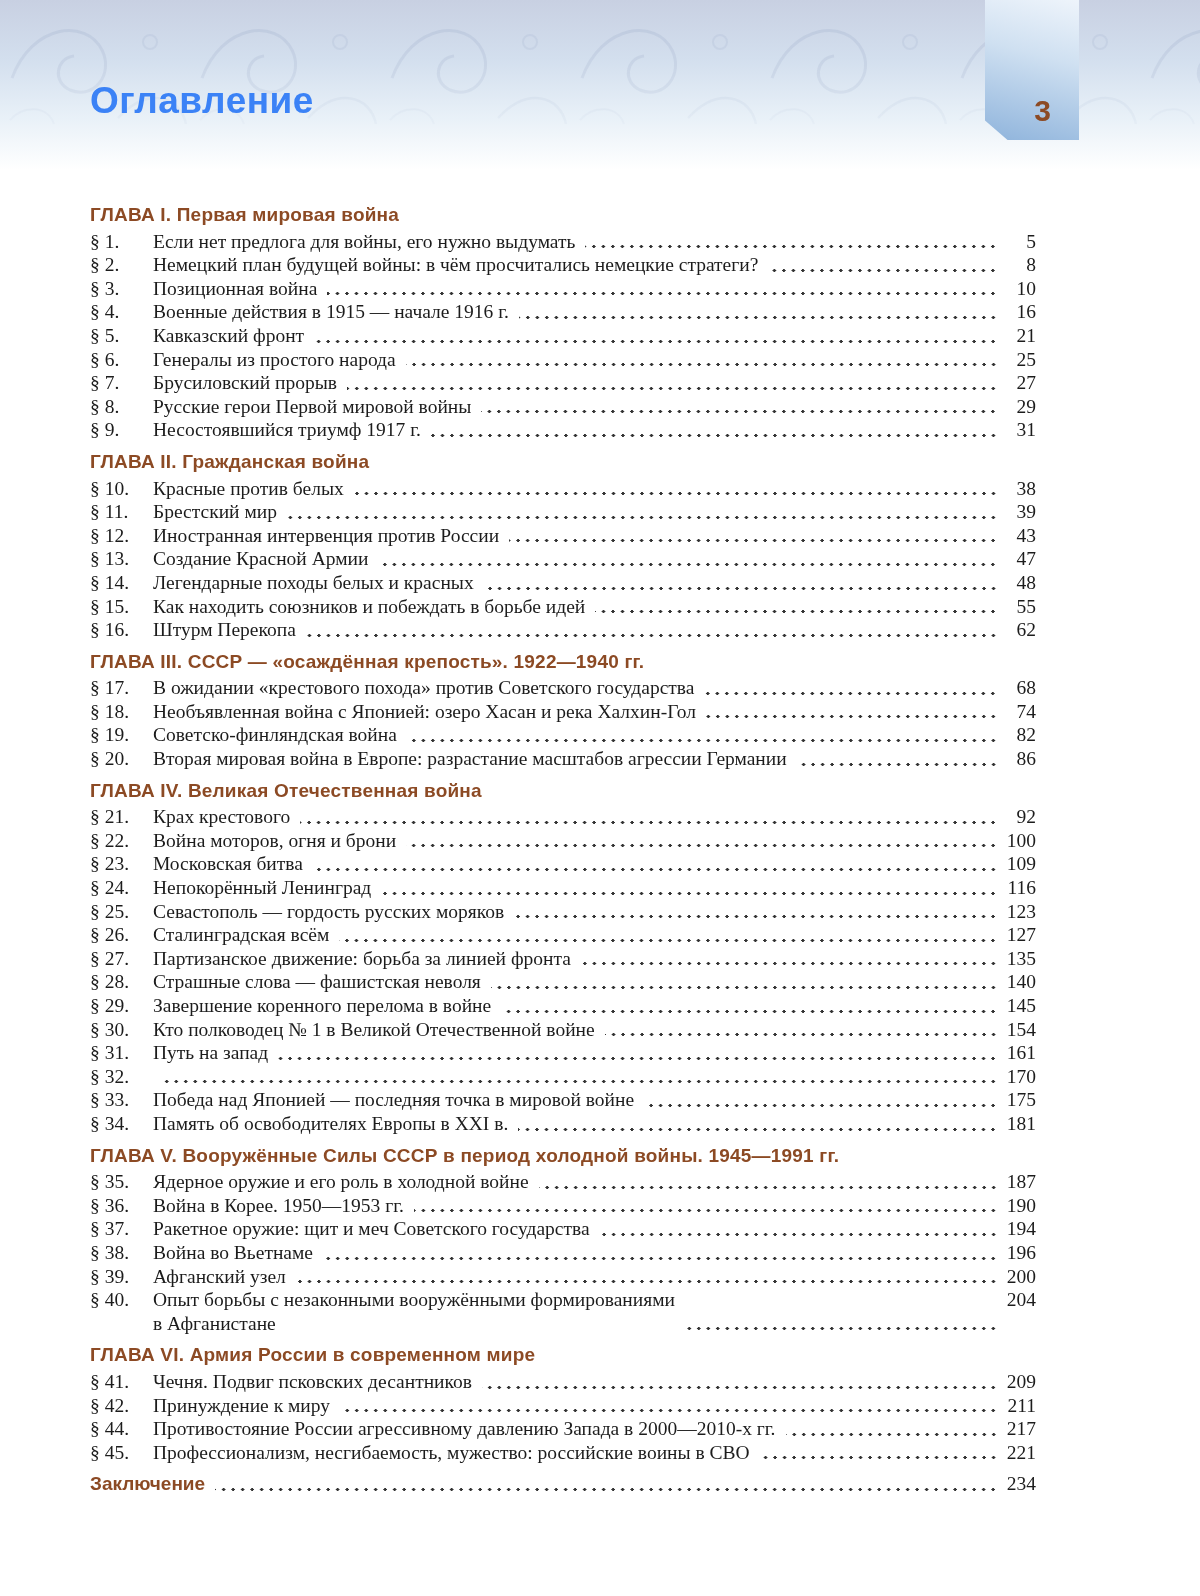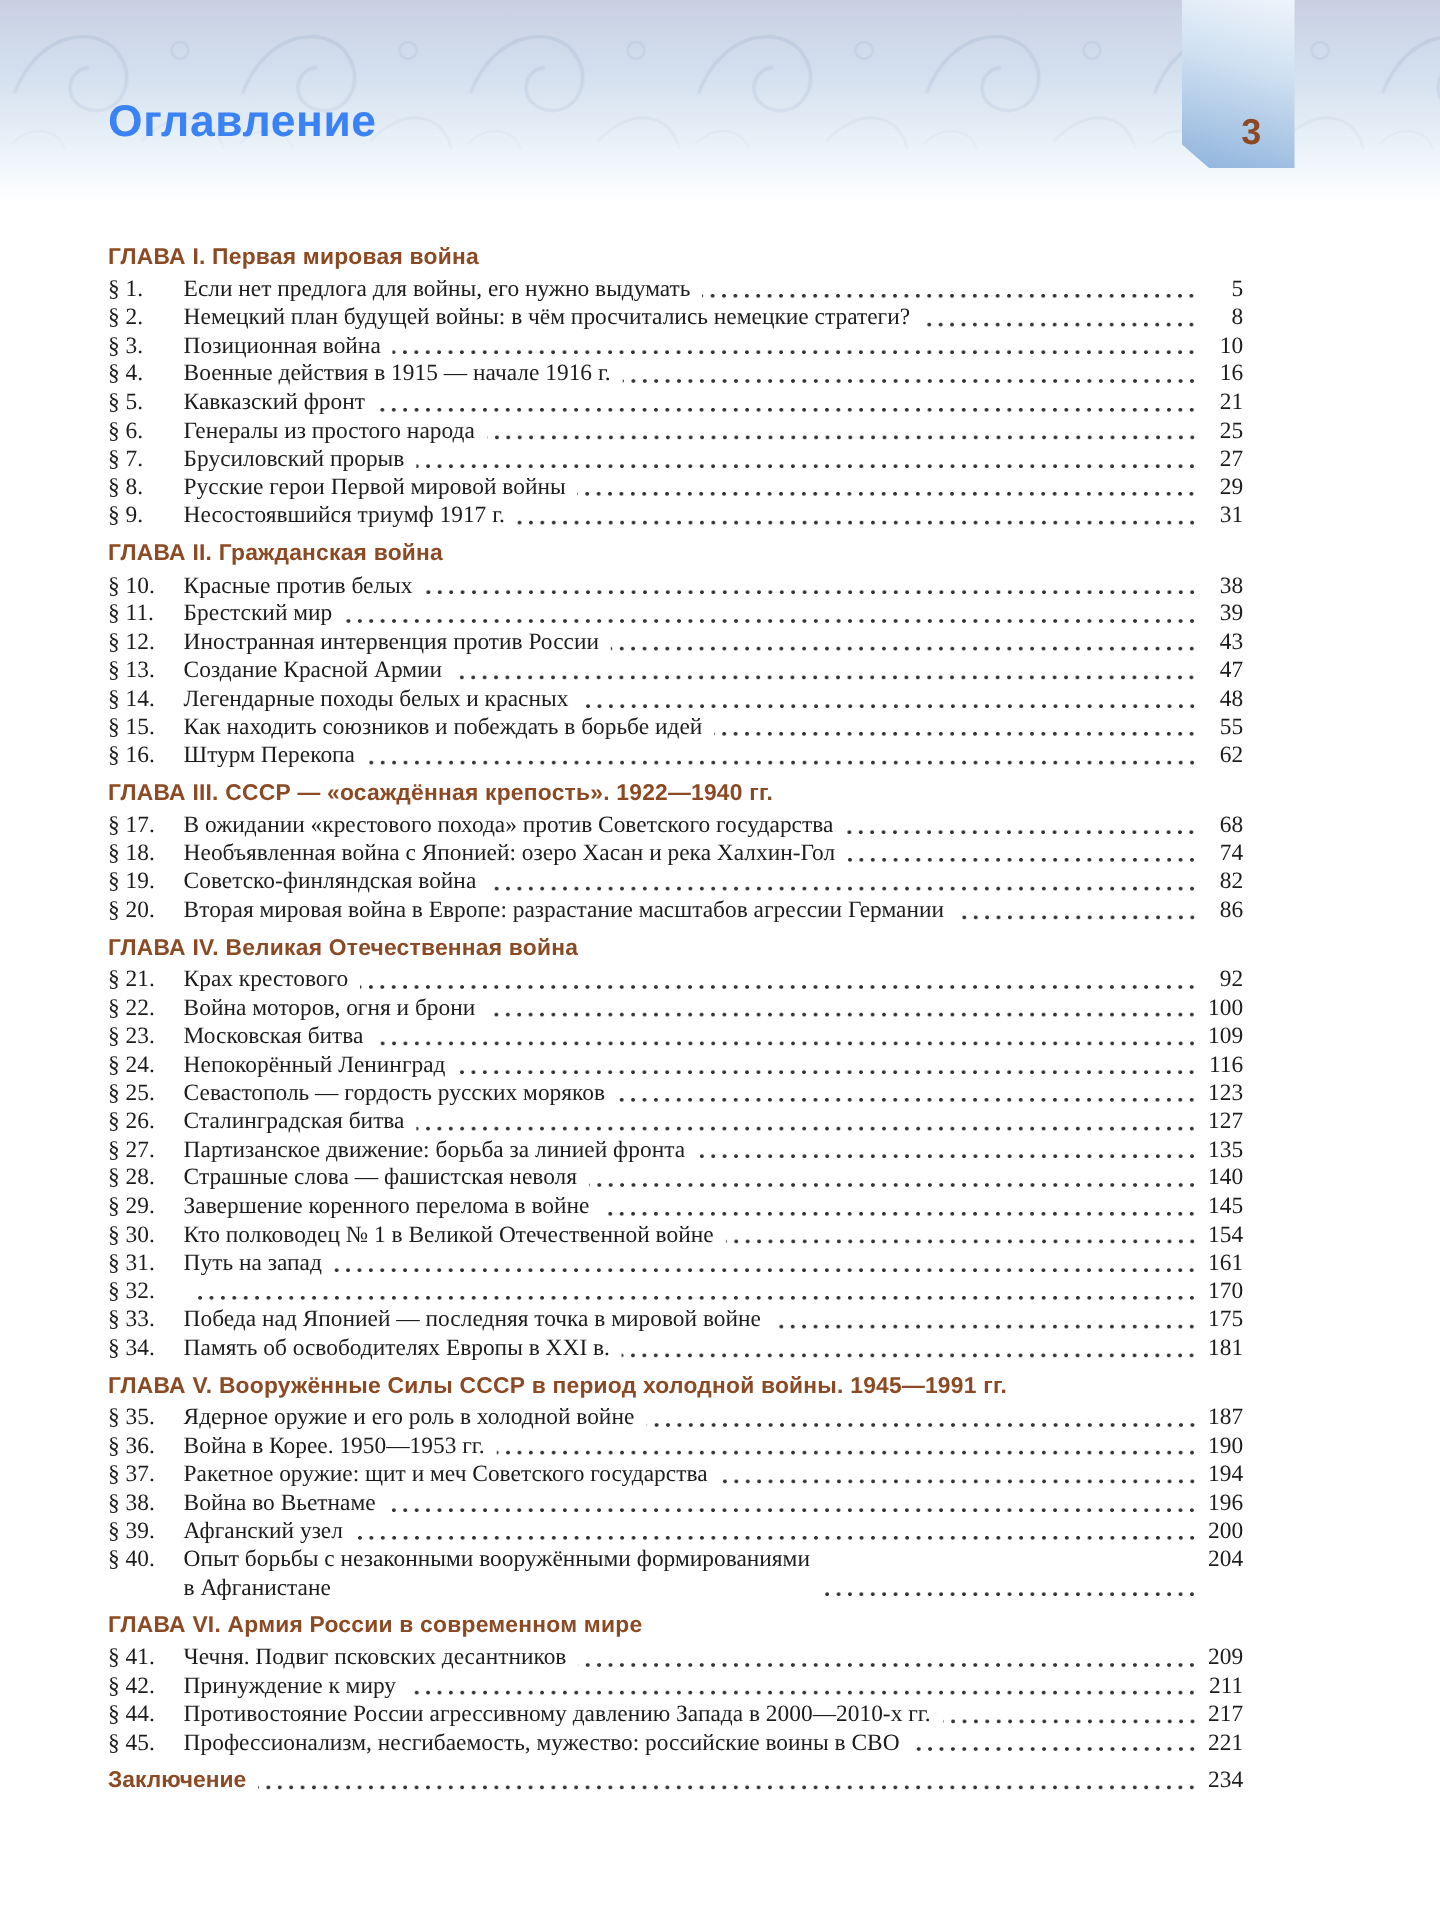--- a/index.html
+++ b/index.html
@@ -268,21 +268,21 @@
         <span class="pagenum">116</span>
       </div>
       <div class="entry">
         <span class="num">§ 25.</span>
         <span class="text">Севастополь — гордость русских моряков</span>
         <span class="leader"></span>
         <span class="pagenum">123</span>
       </div>
       <div class="entry">
         <span class="num">§ 26.</span>
-        <span class="text">Сталинградская битва</span>
+        <span class="text">Сталинградская всём</span>
         <span class="leader"></span>
         <span class="pagenum">127</span>
       </div>
       <div class="entry">
         <span class="num">§ 27.</span>
         <span class="text">Партизанское движение: борьба за линией фронта</span>
         <span class="leader"></span>
         <span class="pagenum">135</span>
       </div>
       <div class="entry">

